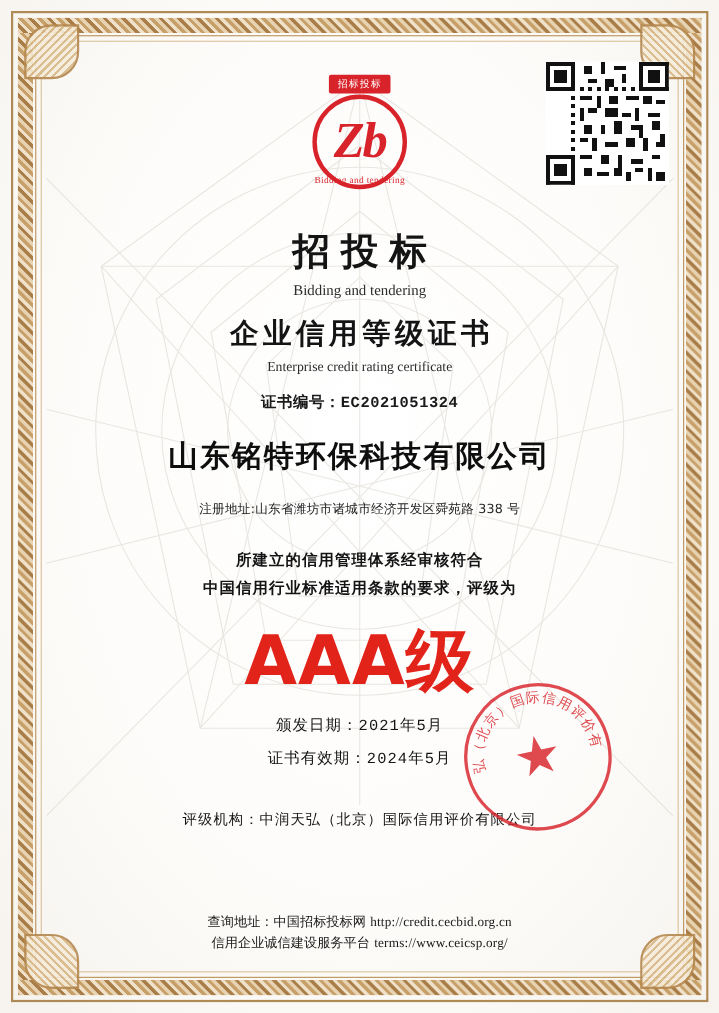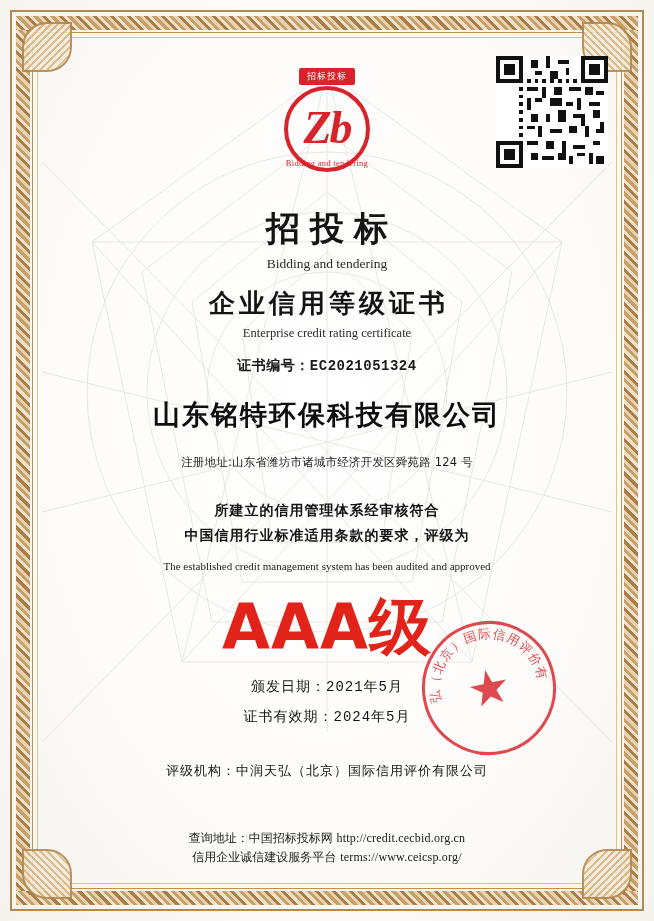--- a/index.html
+++ b/index.html
@@ -367,29 +367,28 @@
     <div class="title-cn">招投标</div>
     <div class="title-en">Bidding and tendering</div>
 
     <div class="title2-cn">企业信用等级证书</div>
     <div class="title2-en">Enterprise credit rating certificate</div>
 
     <div class="cert-no">证书编号：EC2021051324</div>
 
     <div class="company">山东铭特环保科技有限公司</div>
 
-    <div class="address">注册地址:山东省潍坊市诸城市经济开发区舜苑路 124 号</div>
+    <div class="address">注册地址:山东省潍坊市诸城市经济开发区舜苑路 338 号</div>
 
     <div class="statement">
       <div>所建立的信用管理体系经审核符合</div>
       <div>中国信用行业标准适用条款的要求，评级为</div>
     </div>
 
     <div class="statement-en">
-      <div>The established credit management system has been audited and approved</div>
     </div>
 
     <div class="grade">AAA级</div>
 
     <div class="dates">
       <div>颁发日期：2021年5月</div>
       <div>证书有效期：2024年5月</div>
     </div>
 
     <div class="agency">评级机构：中润天弘（北京）国际信用评价有限公司</div>

